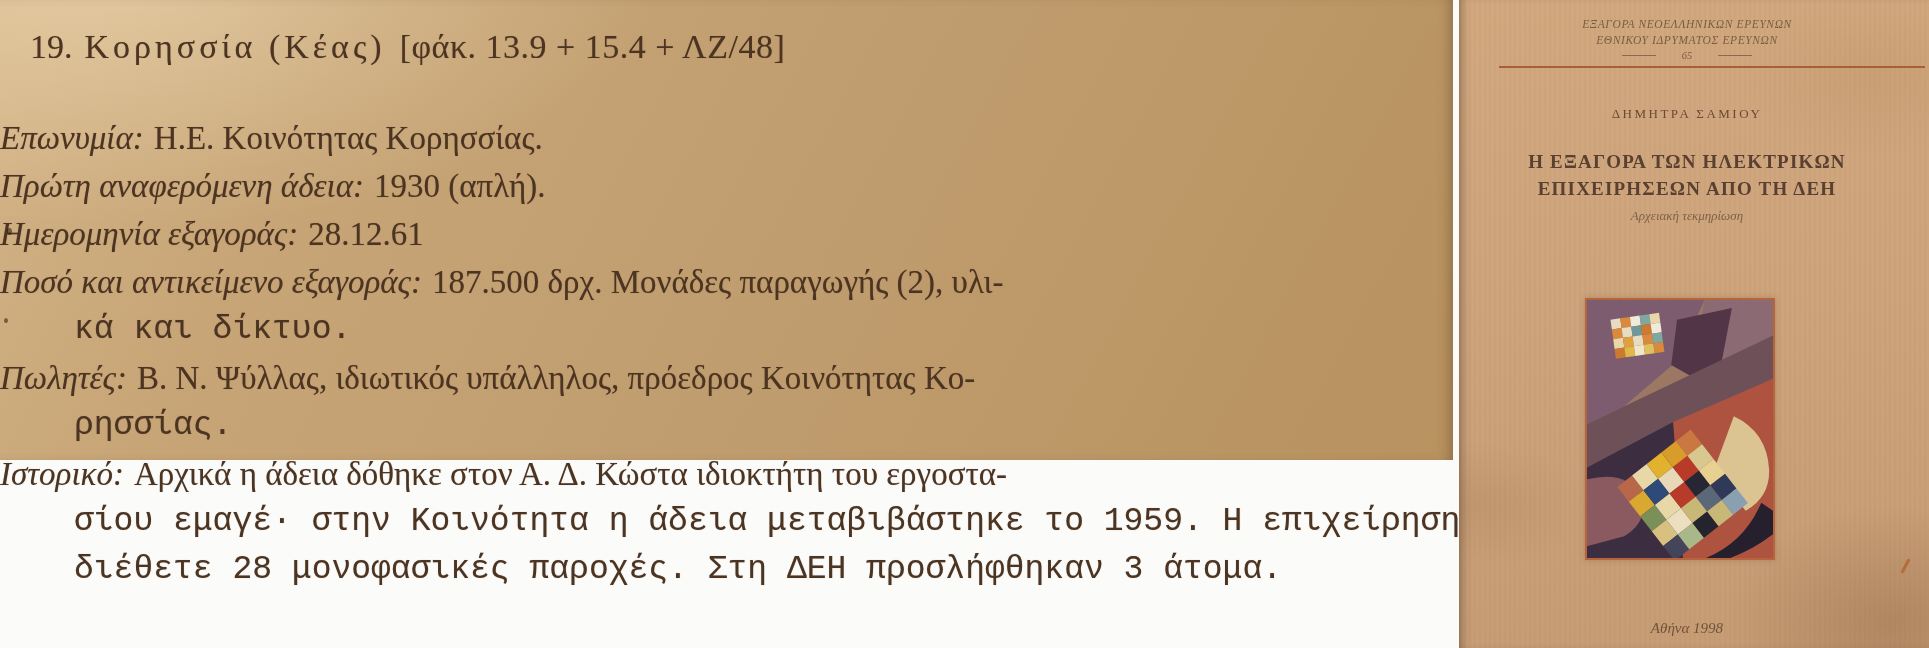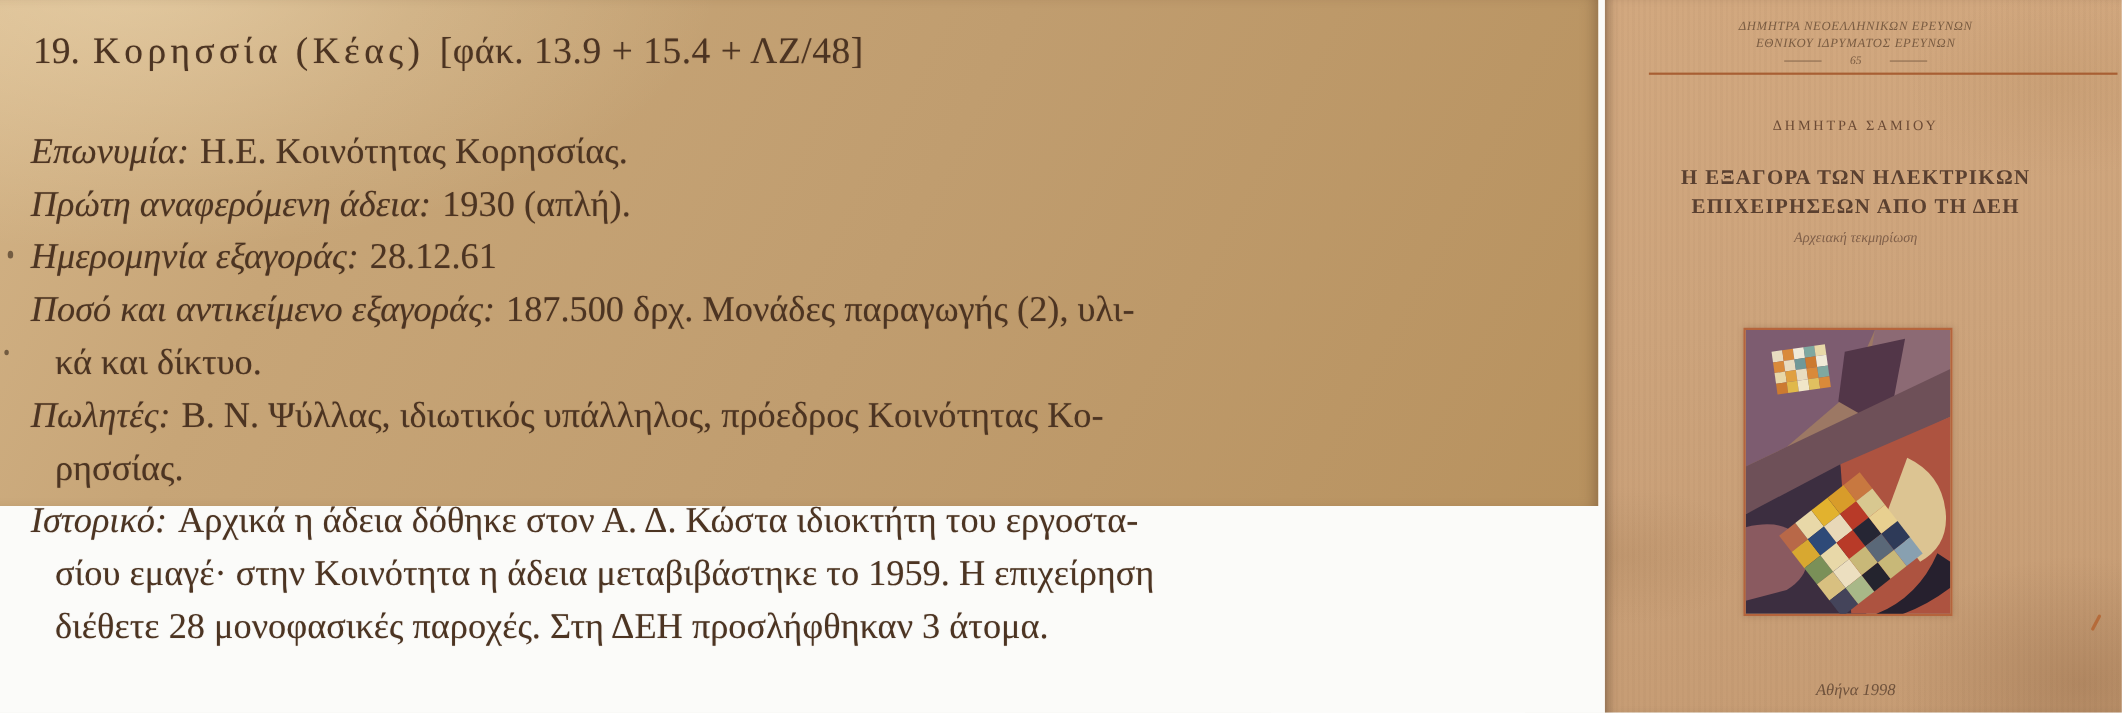--- a/index.html
+++ b/index.html
@@ -12,22 +12,22 @@
       radial-gradient(ellipse 900px 420px at 8% -5%, rgba(255,240,205,.40), rgba(255,240,205,0) 60%),
       linear-gradient(118deg,#d3b386 0%,#c7a577 22%,#c09d6f 55%,#b8925f 100%);
     box-shadow:inset -10px 0 14px -8px rgba(80,50,30,.45);}
   .left-text{position:absolute;left:0;top:0;right:0;color:#4c3422;
     text-shadow:0 0 1px rgba(76,50,30,.35);}
   .book-title{position:absolute;left:30px;top:24px;font-size:34px;line-height:46px;white-space:nowrap;}
   .book-title .num{margin-right:12px;}
   .book-title .nm{letter-spacing:4px;}
   .book-title .ref{margin-left:14px;letter-spacing:.5px;}
   .entries{position:absolute;left:0;top:114px;right:0;}
-  .entry-line{height:48px;line-height:48px;font-size:33px;white-space:nowrap;padding-left:28px;}
-  .entry-line.cont{padding-left:50px;}
+  .entry-line{height:48px;line-height:48px;font-size:33px;white-space:nowrap;}
+  .entry-line.cont{padding-left:74px;font-family:Liberation Mono, monospace;}
   .lbl{font-style:italic;margin-right:10px;}
   .speck{position:absolute;width:5px;height:7px;border-radius:50%;background:rgba(40,25,15,.55);}
 
   
   .photo-right{position:absolute;left:1459px;top:0;width:470px;height:648px;
     background:
       radial-gradient(ellipse 260px 180px at 92% 96%, rgba(120,80,48,.28), rgba(120,80,48,0) 65%),
       radial-gradient(ellipse 200px 120px at 88% 12%, rgba(160,118,70,.14), rgba(160,118,70,0) 70%),
       radial-gradient(ellipse 160px 90px at 4% 78%, rgba(140,100,60,.15), rgba(140,100,60,0) 70%),
       repeating-linear-gradient(90deg, rgba(90,60,35,.03) 0 2px, rgba(255,255,255,0) 2px 5px),
@@ -97,21 +97,21 @@
         </div>
       </div>
     </div>
     <div class="speck" style="left:7px;top:228px;"></div>
     <div class="speck" style="left:4px;top:318px;width:4px;height:5px;"></div>
   </div>
 
   <div class="photo-right">
 
     <div class="inst">
-      <div>ΔΗΜΗΤΡΑ ΝΕΟΕΛΛΗΝΙΚΩΝ ΕΡΕΥΝΩΝ</div>
+      <div>ΕΞΑΓΟΡΑ ΝΕΟΕΛΛΗΝΙΚΩΝ ΕΡΕΥΝΩΝ</div>
       <div>ΕΘΝΙΚΟΥ ΙΔΡΥΜΑΤΟΣ ΕΡΕΥΝΩΝ</div>
     </div>
 
     <div class="series-row">
       <span class="series-dash"></span>
       <span class="series-num">65</span>
       <span class="series-dash"></span>
     </div>
 
     <div class="cover-rule"></div>

